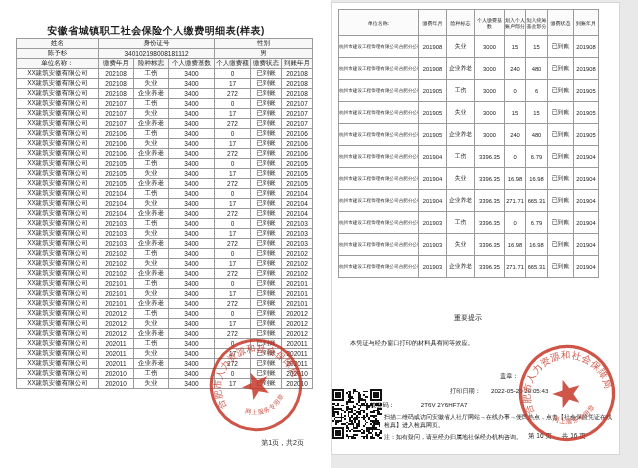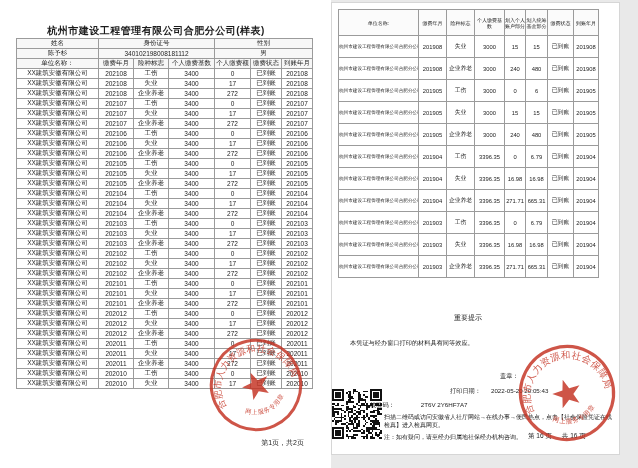--- a/index.html
+++ b/index.html
@@ -54,21 +54,21 @@
   
   .qr { position:absolute; left:0px; top:386px; width:50px; height:50px; }
   .qr svg { width:100%; height:100%; }
 </style>
 </head>
 <body>
 
 <div class="canvas">
 
   <div class="page-left">
-    <div class="doc-title">杭州市建设工程管理有限公司合肥分公司(样表)</div>
+    <div class="doc-title">安徽省城镇职工社会保险个人缴费明细表(样表)</div>
 
     <div class="ltable-wrap">
       <table class="ltable">
         <colgroup>
           <col style="width:82px">
             <col style="width:35px">
             <col style="width:35px">
           <col style="width:46px">
             <col style="width:36px">
             <col style="width:31px">

